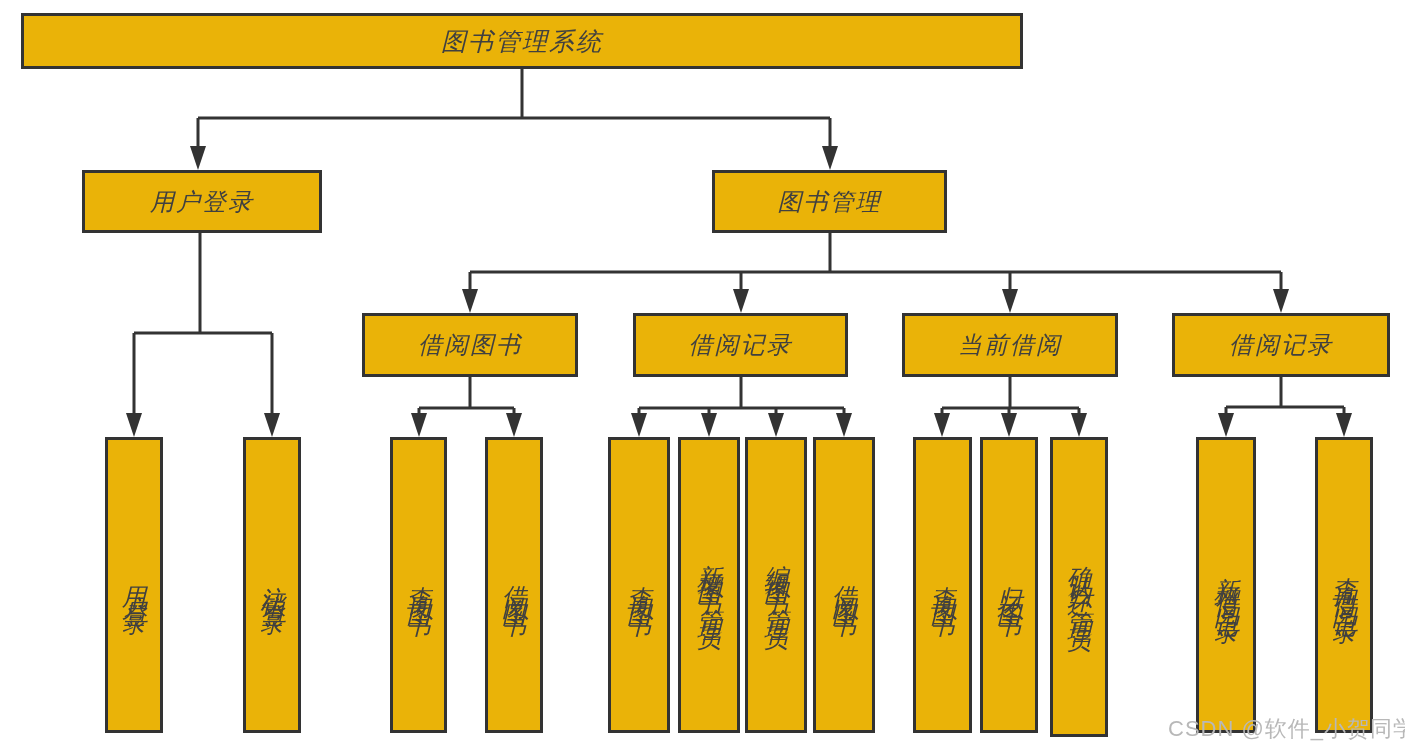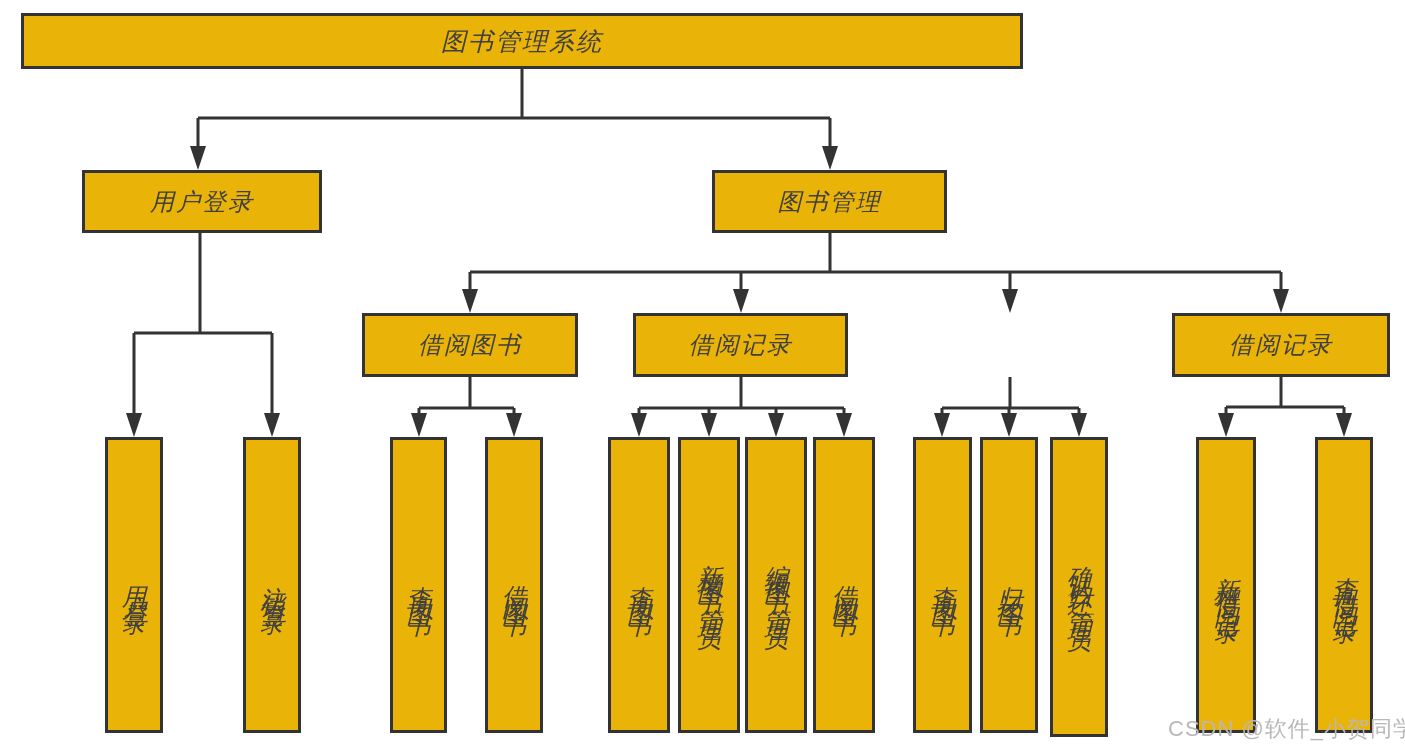--- a/index.html
+++ b/index.html
@@ -75,20 +75,23 @@
   <div class="node h-node" style="left:712px; top:170px; width:235px; height:63px;">
     <span>图书管理</span>
   </div>
 
   <div class="node h-node" style="left:362px; top:313px; width:216px; height:64px;">
     <span>借阅图书</span>
   </div>
   <div class="node h-node" style="left:633px; top:313px; width:215px; height:64px;">
     <span>借阅记录</span>
   </div>
+  <div class="node h-node" style="left:902px; top:313px; width:216px; height:64px;">
+    <span>当前借阅</span>
+  </div>
   <div class="node h-node" style="left:1172px; top:313px; width:218px; height:64px;">
     <span>借阅记录</span>
   </div>
 
   <div class="node v-node" style="left:105px; top:437px; width:58px; height:296px;">
     <span>用户登录</span>
   </div>
   <div class="node v-node" style="left:243px; top:437px; width:58px; height:296px;">
     <span>注销登录</span>
   </div>

